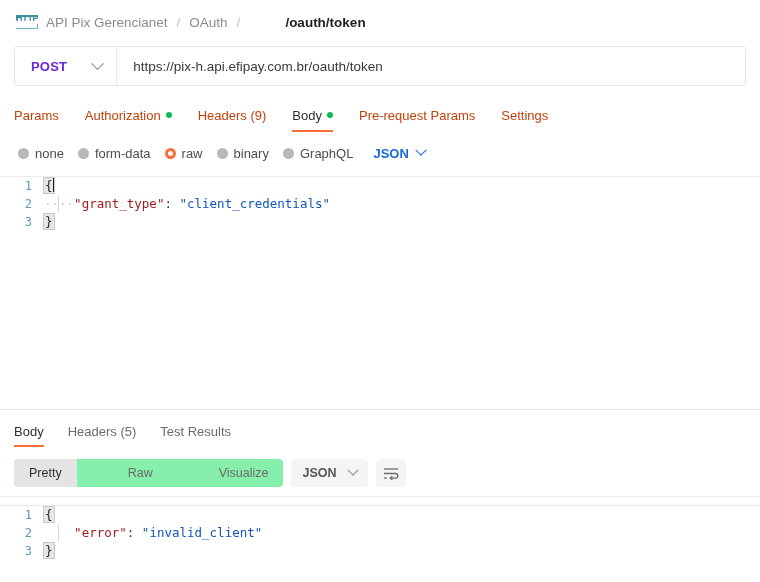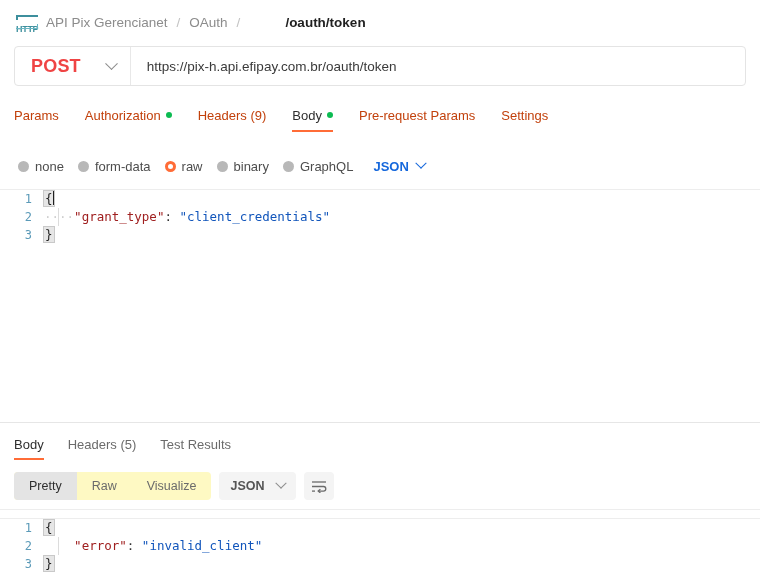--- a/index.html
+++ b/index.html
@@ -32,21 +32,21 @@
     position: absolute;
     left: 0;
     width: 22px;
     height: 1.5px;
     background: #3d8f9d;
   }
   .http-icon .bar-top { top: 3px; }
   .http-icon .bar-bot { bottom: 3px; background: #6ab7c4; }
   .http-icon .glyph {
     position: absolute;
-    top: 11px;
+    top: 0;
     left: 0;
     width: 22px;
     text-align: center;
     font-family: "Liberation Sans", sans-serif;
     font-size: 9px;
     font-weight: 700;
     letter-spacing: -0.3px;
     color: #3d8f9d;
     line-height: 12px;
   }
@@ -84,23 +84,23 @@
   .method-select {
     display: flex;
     align-items: center;
     gap: 26px;
     padding: 0 14px 0 16px;
     height: 100%;
     border-right: 1px solid #e8e8e8;
     cursor: pointer;
   }
   .method-label {
-    font-size: 18px;
+    font-size: 13px;
     font-weight: 700;
-    color: #ef4444;
+    color: #6d28d9;
     letter-spacing: 0.2px;
   }
   .chev {
     width: 9px;
     height: 9px;
     border-right: 1.4px solid #8d8d8d;
     border-bottom: 1.4px solid #8d8d8d;
     transform: rotate(45deg) translate(-2px, -2px);
   }
   .url-input {
@@ -155,21 +155,21 @@
     flex: 0 0 auto;
   }
 
   
   .body-types {
     display: flex;
     align-items: center;
     gap: 14px;
     padding: 0 14px 0 18px;
     height: 30px;
-    margin-top: 19px;
+    margin-top: 6px;
   }
   .radio-item {
     display: flex;
     align-items: center;
     gap: 6px;
     font-size: 13px;
     color: #4d4d4d;
     cursor: pointer;
     white-space: nowrap;
   }
@@ -310,24 +310,25 @@
     display: flex;
     align-items: center;
     gap: 8px;
     padding: 0 14px;
     height: 34px;
     margin-top: 9px;
   }
   .seg-group {
     display: flex;
     align-items: flex-end;
-    background: #fef9c3;
+    background: #86efac;
     border-radius: 4px;
     height: 28px;
     overflow: hidden;
+    gap: 36px;
   }
   .seg {
     display: flex;
     align-items: center;
     height: 28px;
     padding: 0 15px;
     font-size: 12.5px;
     color: #6b6b6b;
     cursor: pointer;
     white-space: nowrap;

